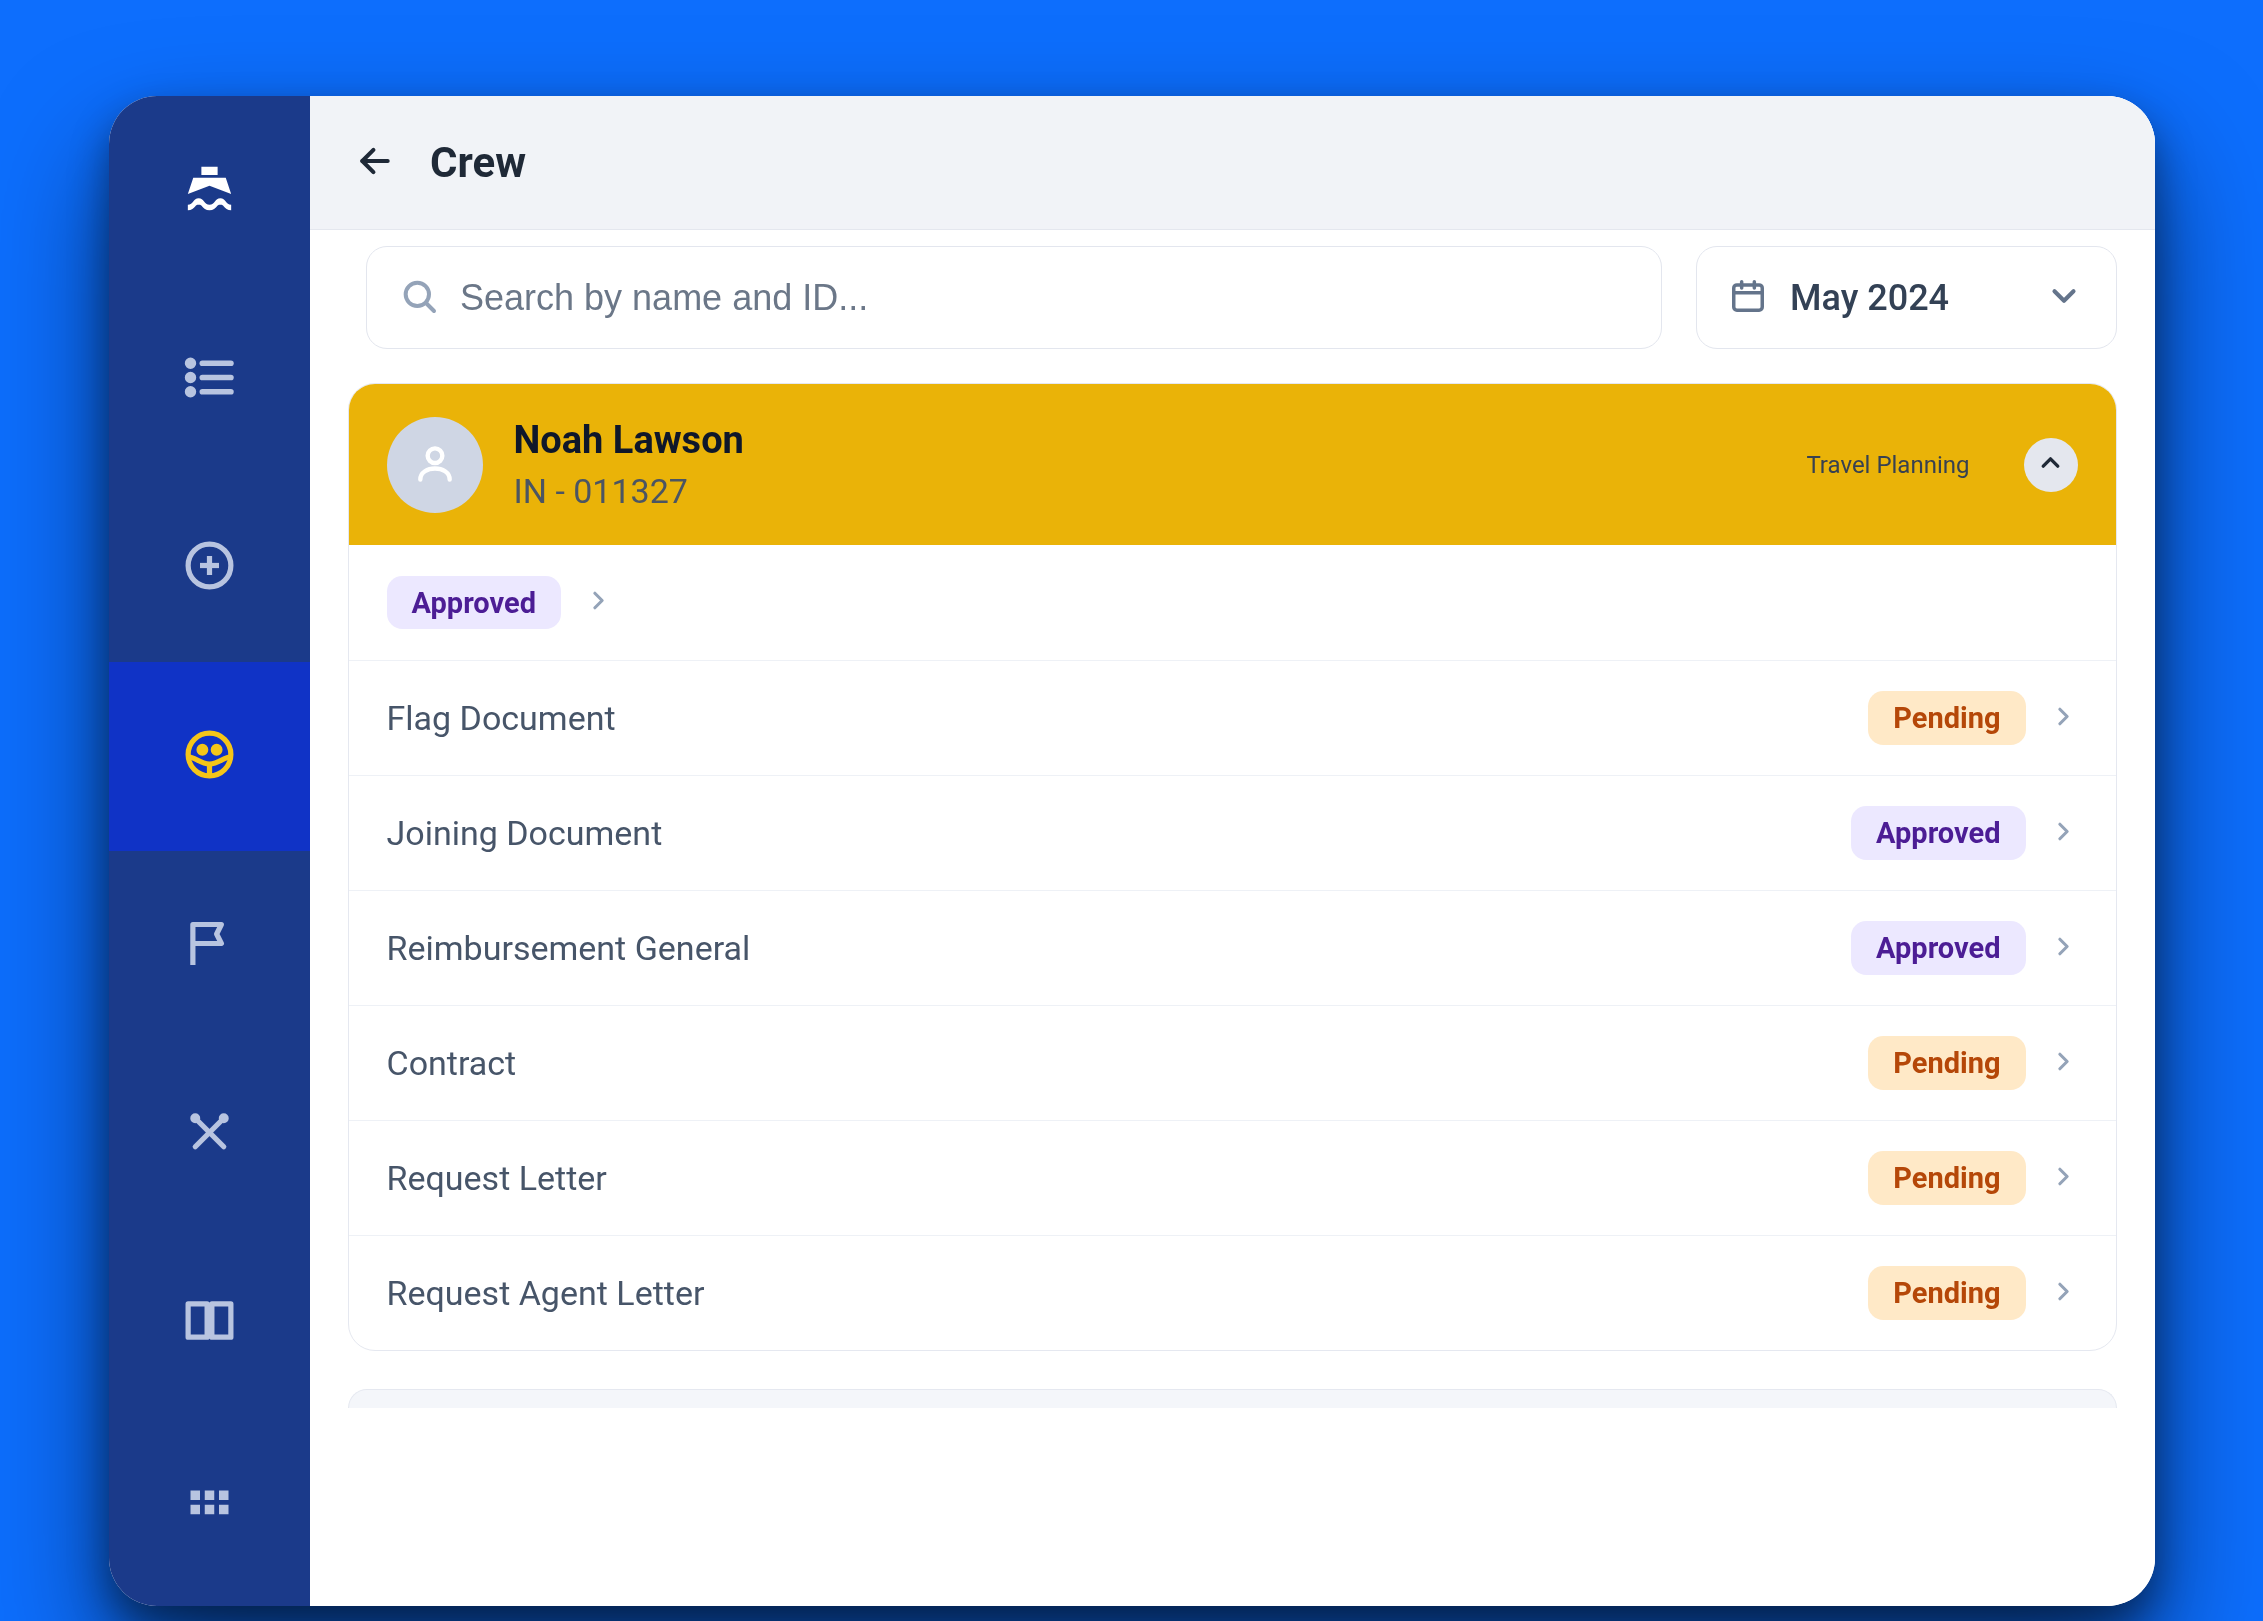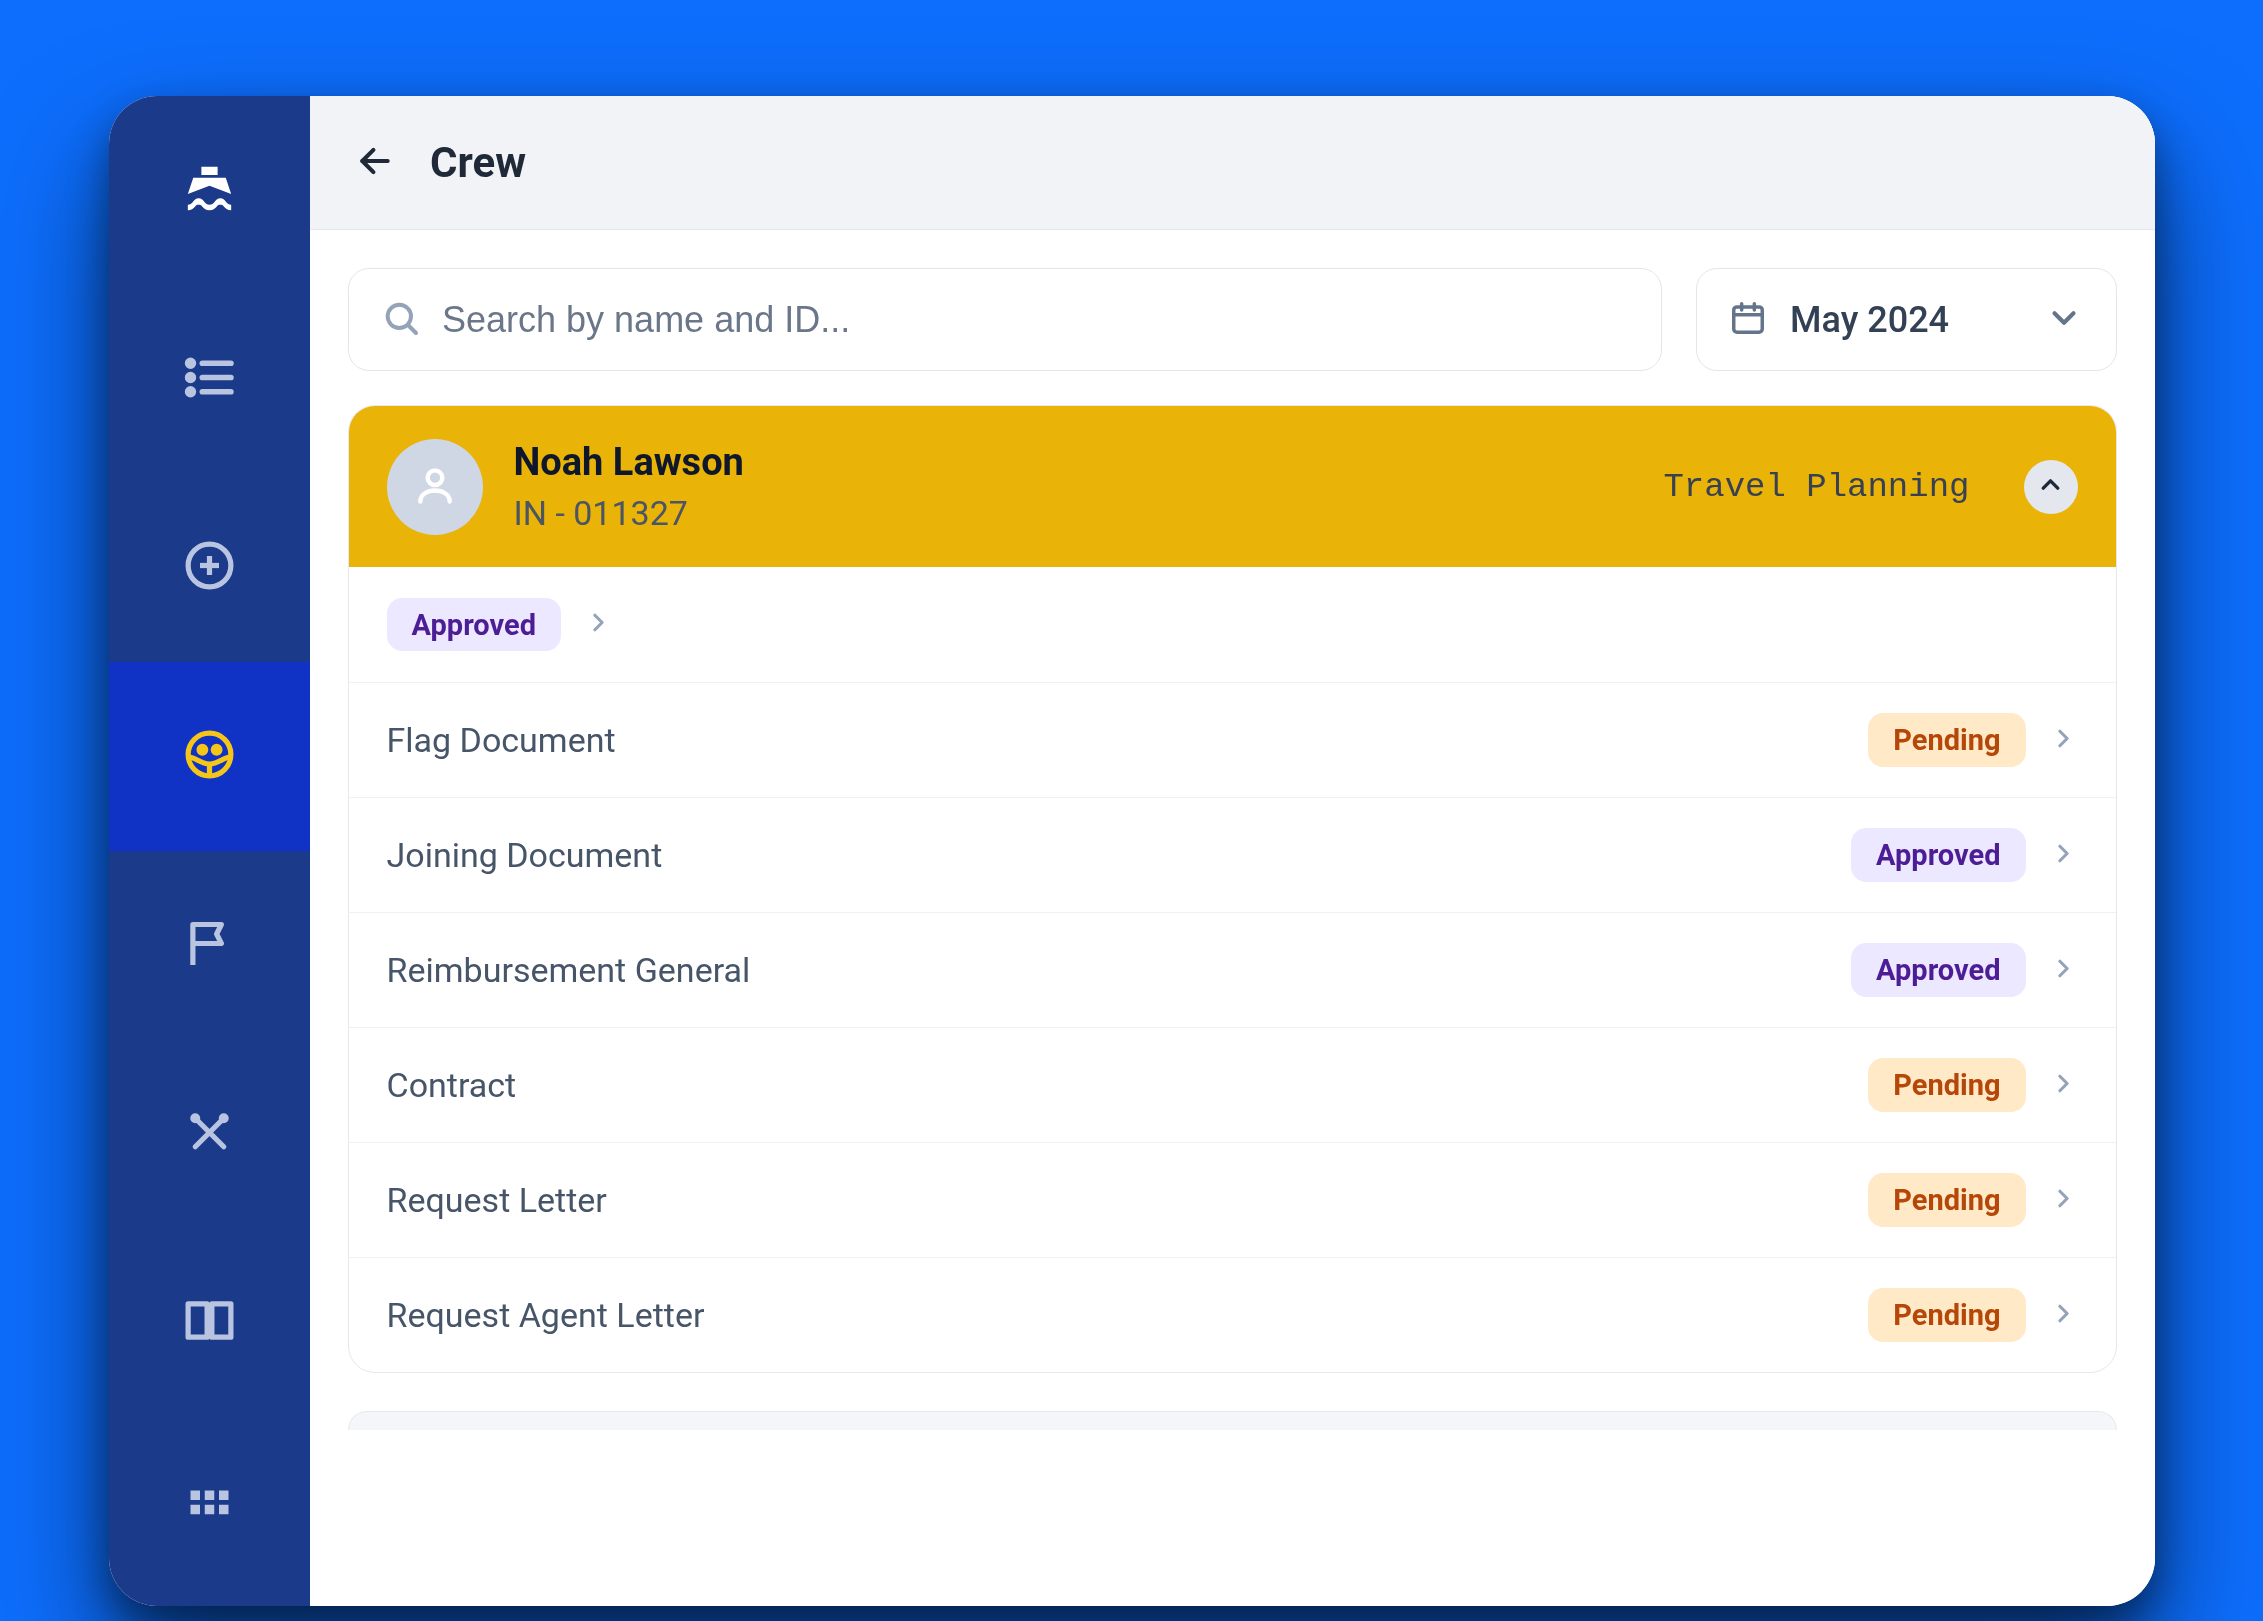--- a/index.html
+++ b/index.html
@@ -88,22 +88,23 @@
   .back-btn svg { width: 38px; height: 38px; }
   .page-title {
     font-size: 42px;
     font-weight: 700;
     color: #1f2937;
   }
 
   .controls {
     display: flex;
     gap: 34px;
-    padding: 38px 38px 34px 38px;
+    padding: 16px 38px 34px 38px;
     align-items: stretch;
+    margin-left: 18px;
   }
   .search-box {
     flex: 1;
     height: 103px;
     border: 1.9px solid #e3e6ee;
     border-radius: 21px;
     display: flex;
     align-items: center;
     padding: 0 32.5px;
     gap: 21px;
@@ -169,24 +170,23 @@
     font-size: 38px;
     font-weight: 700;
     color: #0f172a;
     margin-bottom: 9.6px;
   }
   .person-id {
     font-size: 34px;
     color: #4b5563;
   }
   .section-label {
-    font-size: 34px;
+    font-size: 24px;
     color: #374151;
     margin-right: 23px;
-    font-family: Liberation Mono, monospace;
   }
   .collapse-btn {
     width: 54px; height: 54px;
     border-radius: 50%;
     background: #e4e7ee;
     display: flex; align-items: center; justify-content: center;
     cursor: pointer;
   }
   .collapse-btn svg { width: 29px; height: 29px; color: #1f2937; }
 

